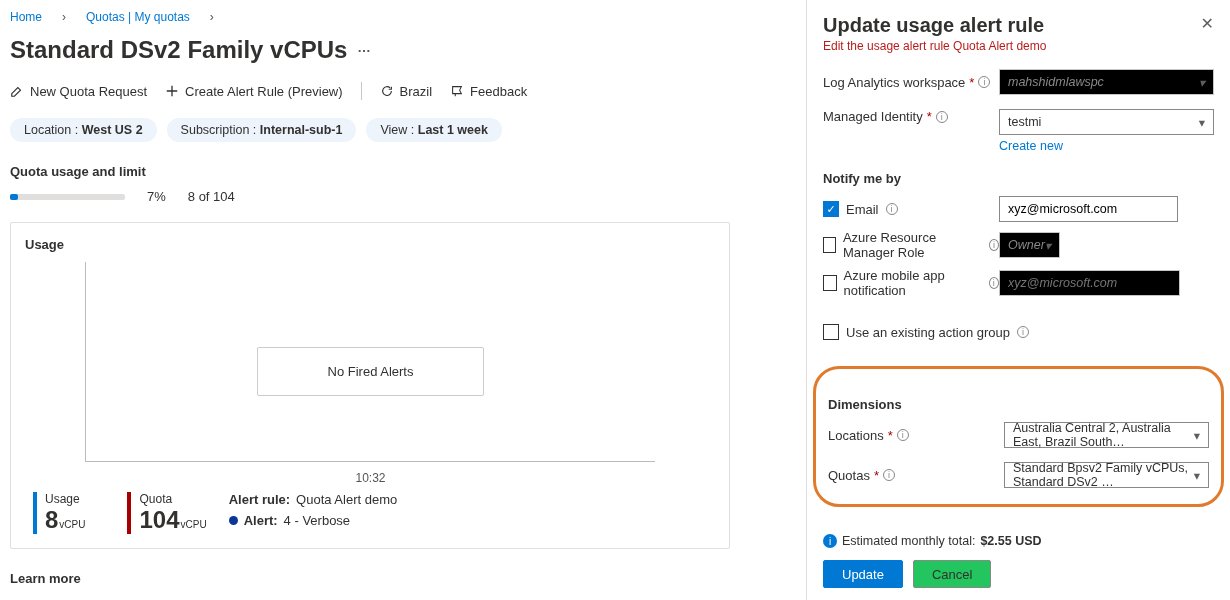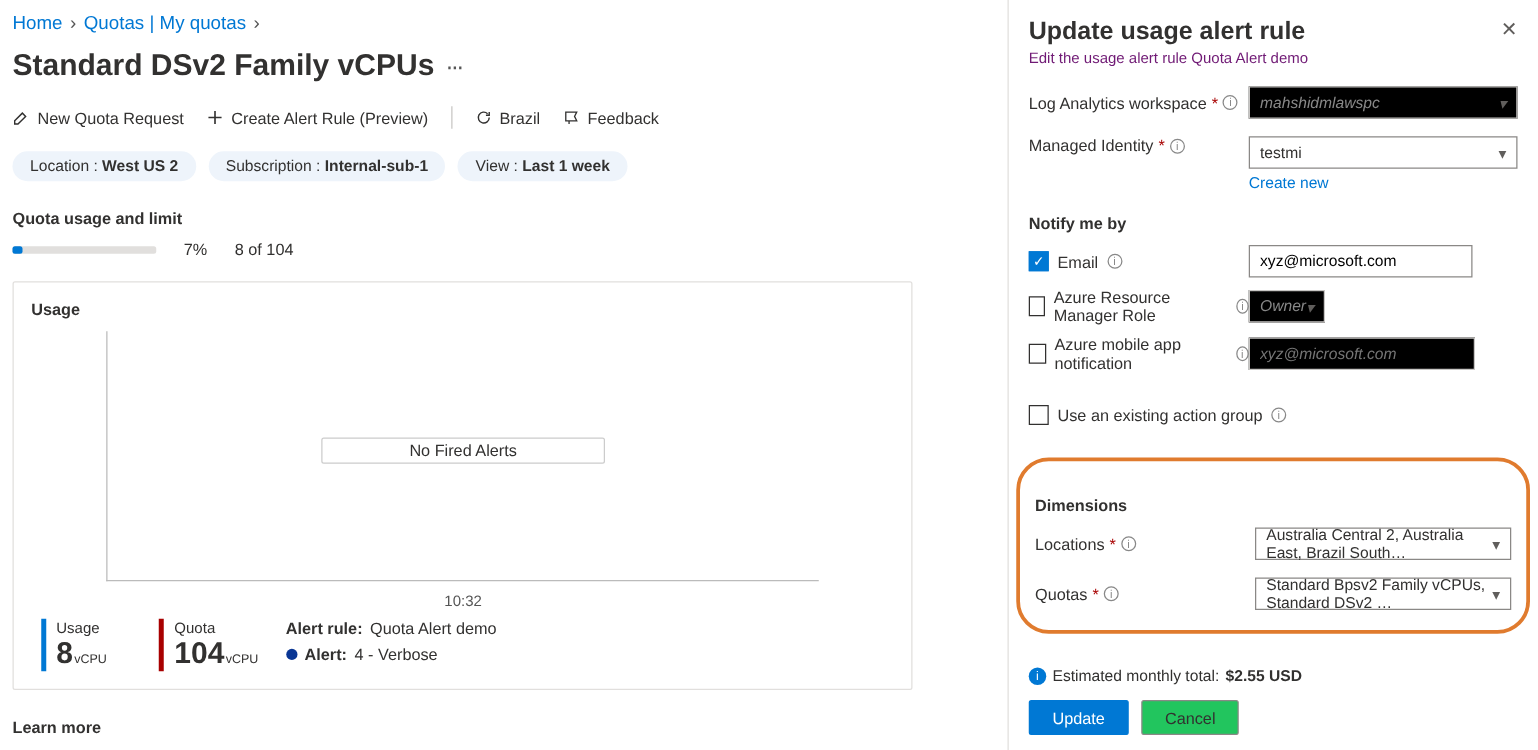--- a/index.html
+++ b/index.html
@@ -10,41 +10,41 @@
     background: #fff;
     width: 1230px;
     height: 600px;
     overflow: hidden;
     position: relative;
   }
   a { color: #0078d4; text-decoration: none; }
 
   
   .main { padding: 10px 10px 0 10px; width: 740px; }
-  .breadcrumb { font-size: 15px; margin-bottom: 12px; display:flex; align-items:flex-start; gap:6px; }
+  .breadcrumb { font-size: 12px; margin-bottom: 12px; display:flex; align-items:flex-start; gap:20px; }
   .breadcrumb .sep { color: #555; }
   .title-row { display:flex; align-items:center; gap:10px; margin-bottom:18px; }
   .title-row h1 { font-size: 24px; font-weight:600; }
   .title-row .ellipsis { color:#555; letter-spacing:2px; font-weight:bold; }
   .toolbar { display:flex; align-items:center; gap:18px; font-size:13px; margin-bottom:18px; }
   .toolbar .tool { display:flex; align-items:center; gap:6px; cursor:pointer; }
   .toolbar .divider { width:1px; height:18px; background:#c8c6c4; }
   .filters { display:flex; gap:10px; margin-bottom:22px; }
   .filter-pill { background:#eef4fb; border-radius:14px; padding:5px 14px; font-size:12.5px; }
   .filter-pill .key { color:#323130; }
   .filter-pill .val { font-weight:600; }
   .quota-usage-label { font-weight:600; font-size:13px; margin-bottom:10px; }
   .quota-bar-row { display:flex; align-items:center; gap:22px; margin-bottom:18px; font-size:13px; }
   .quota-bar { position:relative; width:115px; height:6px; background:#e1dfdd; border-radius:2px; }
   .quota-bar .fill { position:absolute; left:0; top:0; bottom:0; width:7%; background:#0078d4; border-radius:2px; }
 
   .usage-card { border:1px solid #e1dfdd; border-radius:2px; padding:14px 14px 14px 14px; position:relative; }
   .usage-card .card-title { font-weight:600; margin-bottom:10px; }
   .chart-area { position:relative; height:200px; border-left:1px solid #bbb; border-bottom:1px solid #bbb; margin:10px 60px 30px 60px; }
-  .alert-banner { position:absolute; top:85px; left:50%; transform:translateX(-50%); background:#fff; border:1px solid #ccc; border-radius:2px; padding:2px 70px; font-size:13px; }
+  .alert-banner { position:absolute; top:85px; left:50%; transform:translateX(-50%); background:#fff; border:1px solid #ccc; border-radius:2px; padding:16px 70px; font-size:13px; }
   .chart-tick { position:absolute; left:50%; bottom:-24px; transform:translateX(-50%); font-size:12px; color:#555; }
   .legend-row { display:flex; gap:22px; align-items:flex-start; padding:0 8px; }
   .legend-item { display:flex; flex-direction:column; border-left:4px solid; padding-left:8px; }
   .legend-item .lbl { font-size:12px; }
   .legend-item .val { font-size:24px; font-weight:600; display:flex; align-items:baseline; gap:1px; }
   .legend-item .unit { font-size:10px; font-weight:400; }
   .legend-usage { border-color:#0078d4; }
   .legend-quota { border-color:#a80000;margin-left:20px; }
   .alert-rules { font-size:13px; display:flex; flex-direction:column; gap:6px; justify-content:center; }
   .alert-rules .line { display:flex; align-items:center; gap:6px; }
@@ -53,21 +53,21 @@
 
   
   .panel {
     position:absolute; top:0; right:0; bottom:0; width:424px;
     background:#fff; border-left:1px solid #e1dfdd;
     padding:14px 16px 12px 16px;
     display:flex; flex-direction:column;
   }
   .panel .header { display:flex; justify-content:space-between; align-items:flex-start; }
   .panel h2 { font-size:20px; font-weight:600; }
-  .panel .sub { color:#701a75; font-size:12px; margin-top:2px; margin-bottom:16px; }
+  .panel .sub { color:#b91c1c; font-size:12px; margin-top:2px; margin-bottom:16px; }
   .close { font-size:16px; color:#605e5c; cursor:pointer; }
   .form-row { display:flex; align-items:center; margin-bottom:14px; }
   .form-row.top-align { align-items:flex-start; }
   .form-row .label { flex:0 0 176px; font-size:13px; display:flex; align-items:center; gap:4px; }
   .form-row .label .req { color:#a80000; }
   .info-icon { width:12px; height:12px; border:1px solid #888; border-radius:50%; font-size:9px; color:#888; display:inline-flex; align-items:center; justify-content:center; cursor:default; }
   .form-row .input-wrap { flex:1; display:flex; flex-direction:column; gap:4px; }
   .select, .textin {
     width:100%; height:26px; border:1px solid #8a8886;
     font-size:12.5px; padding:0 8px; display:flex; align-items:center;

